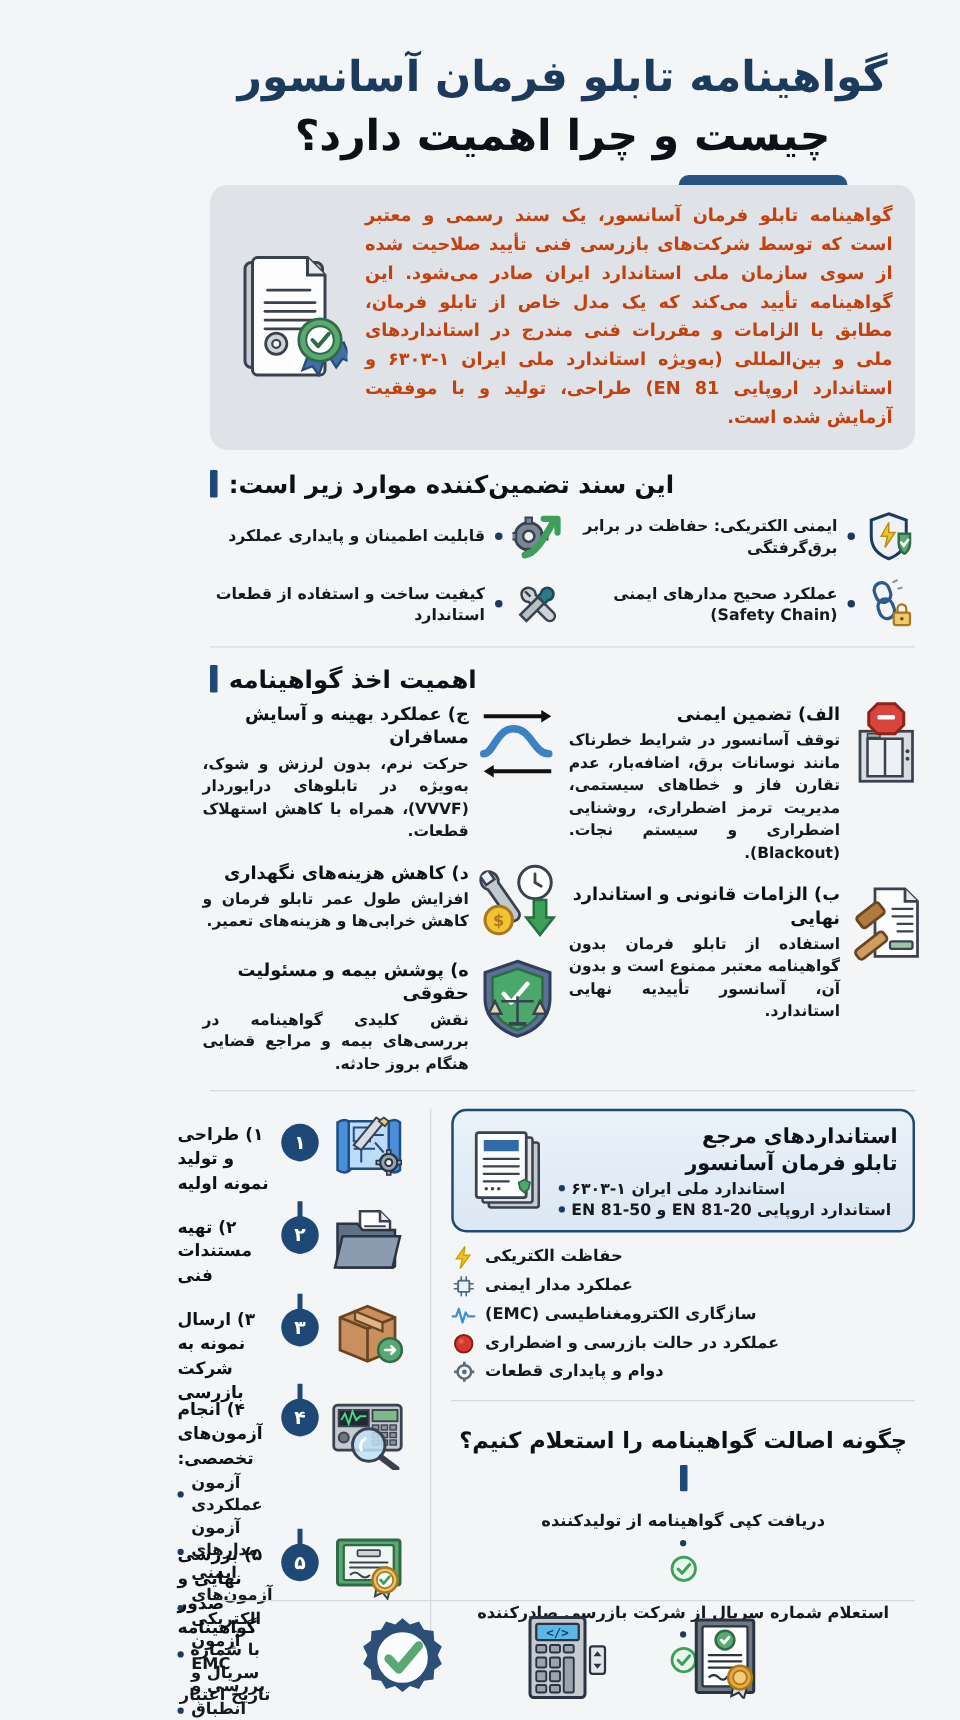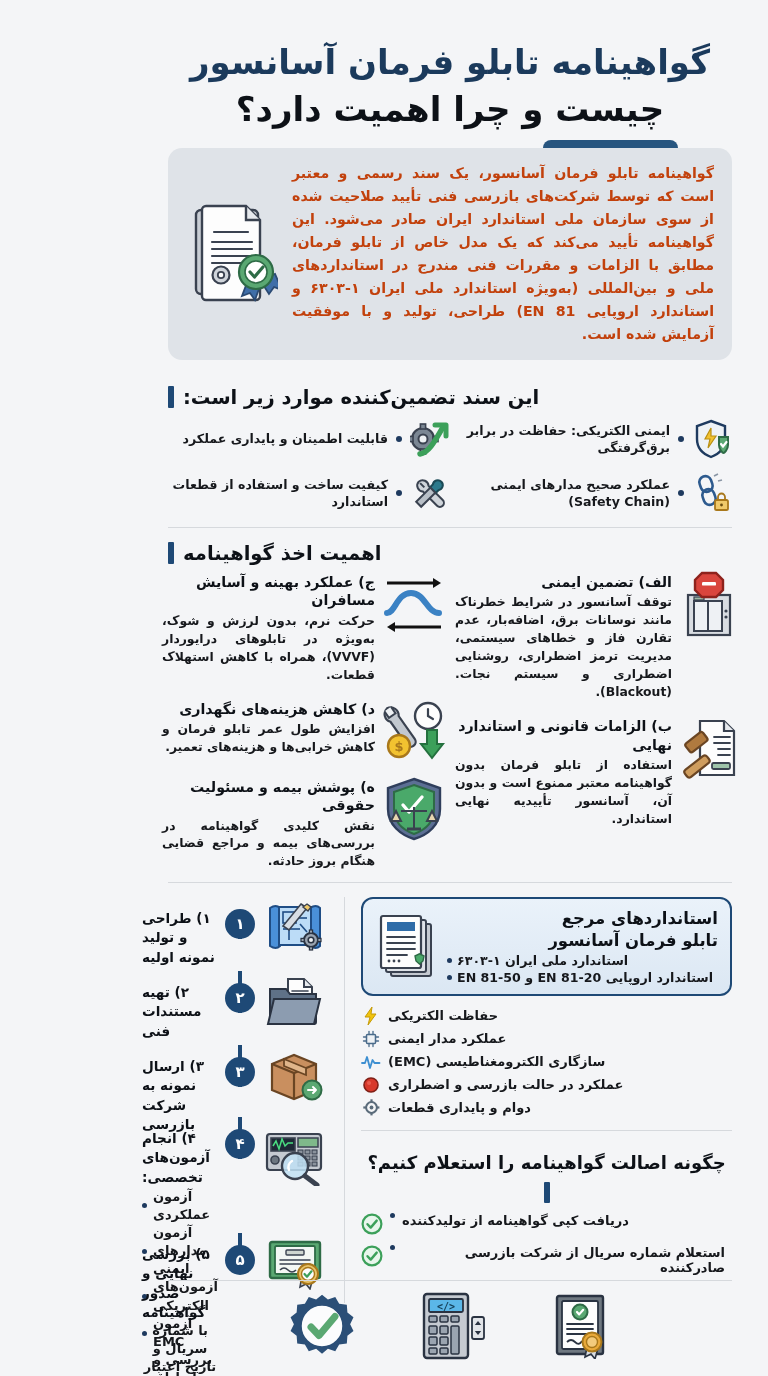--- a/index.html
+++ b/index.html
@@ -48,21 +48,21 @@
 
   
   .sec-head {
     display: flex; flex-direction: row; align-items: center; justify-content: flex-start;
     gap: 9px; direction: rtl; padding: 0 36px;
   }
   .sec-head .bar { width: 6px; height: 22px; background: #1e4976; border-radius: 1px; flex: 0 0 6px; }
   .sec-head .txt { font-size: 19.5px; font-weight: 700; color: #0d1117; }
 
   
-  .sec1 { padding-top: 26px; }
+  .sec1 { padding-top: 16px; }
   .sec1-grid {
     display: flex; flex-direction: row; gap: 0; padding: 10px 36px 14px 36px; direction: rtl;
   }
   .sec1-col { flex: 1 1 50%; display: flex; flex-direction: column; gap: 14px; }
   .g-item { display: flex; flex-direction: row; align-items: center; gap: 8px; direction: rtl; }
   .g-item .ic { flex: 0 0 40px; height: 40px; display: flex; align-items: center; justify-content: center; }
   .g-item .bul { flex: 0 0 6px; width: 6px; height: 6px; border-radius: 50%; background: #1e3a5f; }
   .g-item .lbl { font-size: 12.6px; font-weight: 700; line-height: 1.35; color: #16181c; }
 
   
@@ -100,21 +100,21 @@
   .feat-list { margin-top: 10px; display: flex; flex-direction: column; gap: 3px; direction: rtl; }
   .feat { display: flex; flex-direction: row; align-items: center; gap: 7px; justify-content: flex-start; }
   .feat .fic { flex: 0 0 20px; width: 20px; height: 20px; display: flex; align-items: center; justify-content: center; }
   .feat .flb { font-size: 13px; font-weight: 700; color: #16181c; }
 
   
   .verify { margin-top: 12px; }
   .verify-head { display: flex; flex-direction: column; align-items: center; gap: 9px; direction: rtl; }
   .verify-head .bar { width: 6px; height: 21px; background: #1e4976; border-radius: 1px; }
   .verify-head .txt { font-size: 18px; font-weight: 700; color: #0d1117; }
-  .v-item { display: flex; flex-direction: row; gap: 7px; direction: rtl; margin-top: 10px; }
+  .v-item { display: flex; flex-direction: column; align-items: center; gap: 7px; direction: rtl; margin-top: 10px; }
   .v-item .ck { flex: 0 0 22px; width: 22px; height: 22px; }
   .v-item .bu { width: 5px; height: 5px; border-radius: 50%; background: #1e3a5f; flex: 0 0 5px; }
   .v-item .lb { font-size: 13px; font-weight: 700; color: #16181c; }
 
   
   .timeline { position: relative; direction: rtl; }
   .tl-row { display: flex; flex-direction: row; align-items: flex-start; direction: rtl; position: relative; }
   .tl-ic { flex: 0 0 66px; height: 62px; display: flex; align-items: center; justify-content: center; }
   .tl-node { flex: 0 0 44px; display: flex; align-items: flex-start; justify-content: center; position: relative; }
   .tl-circle {

